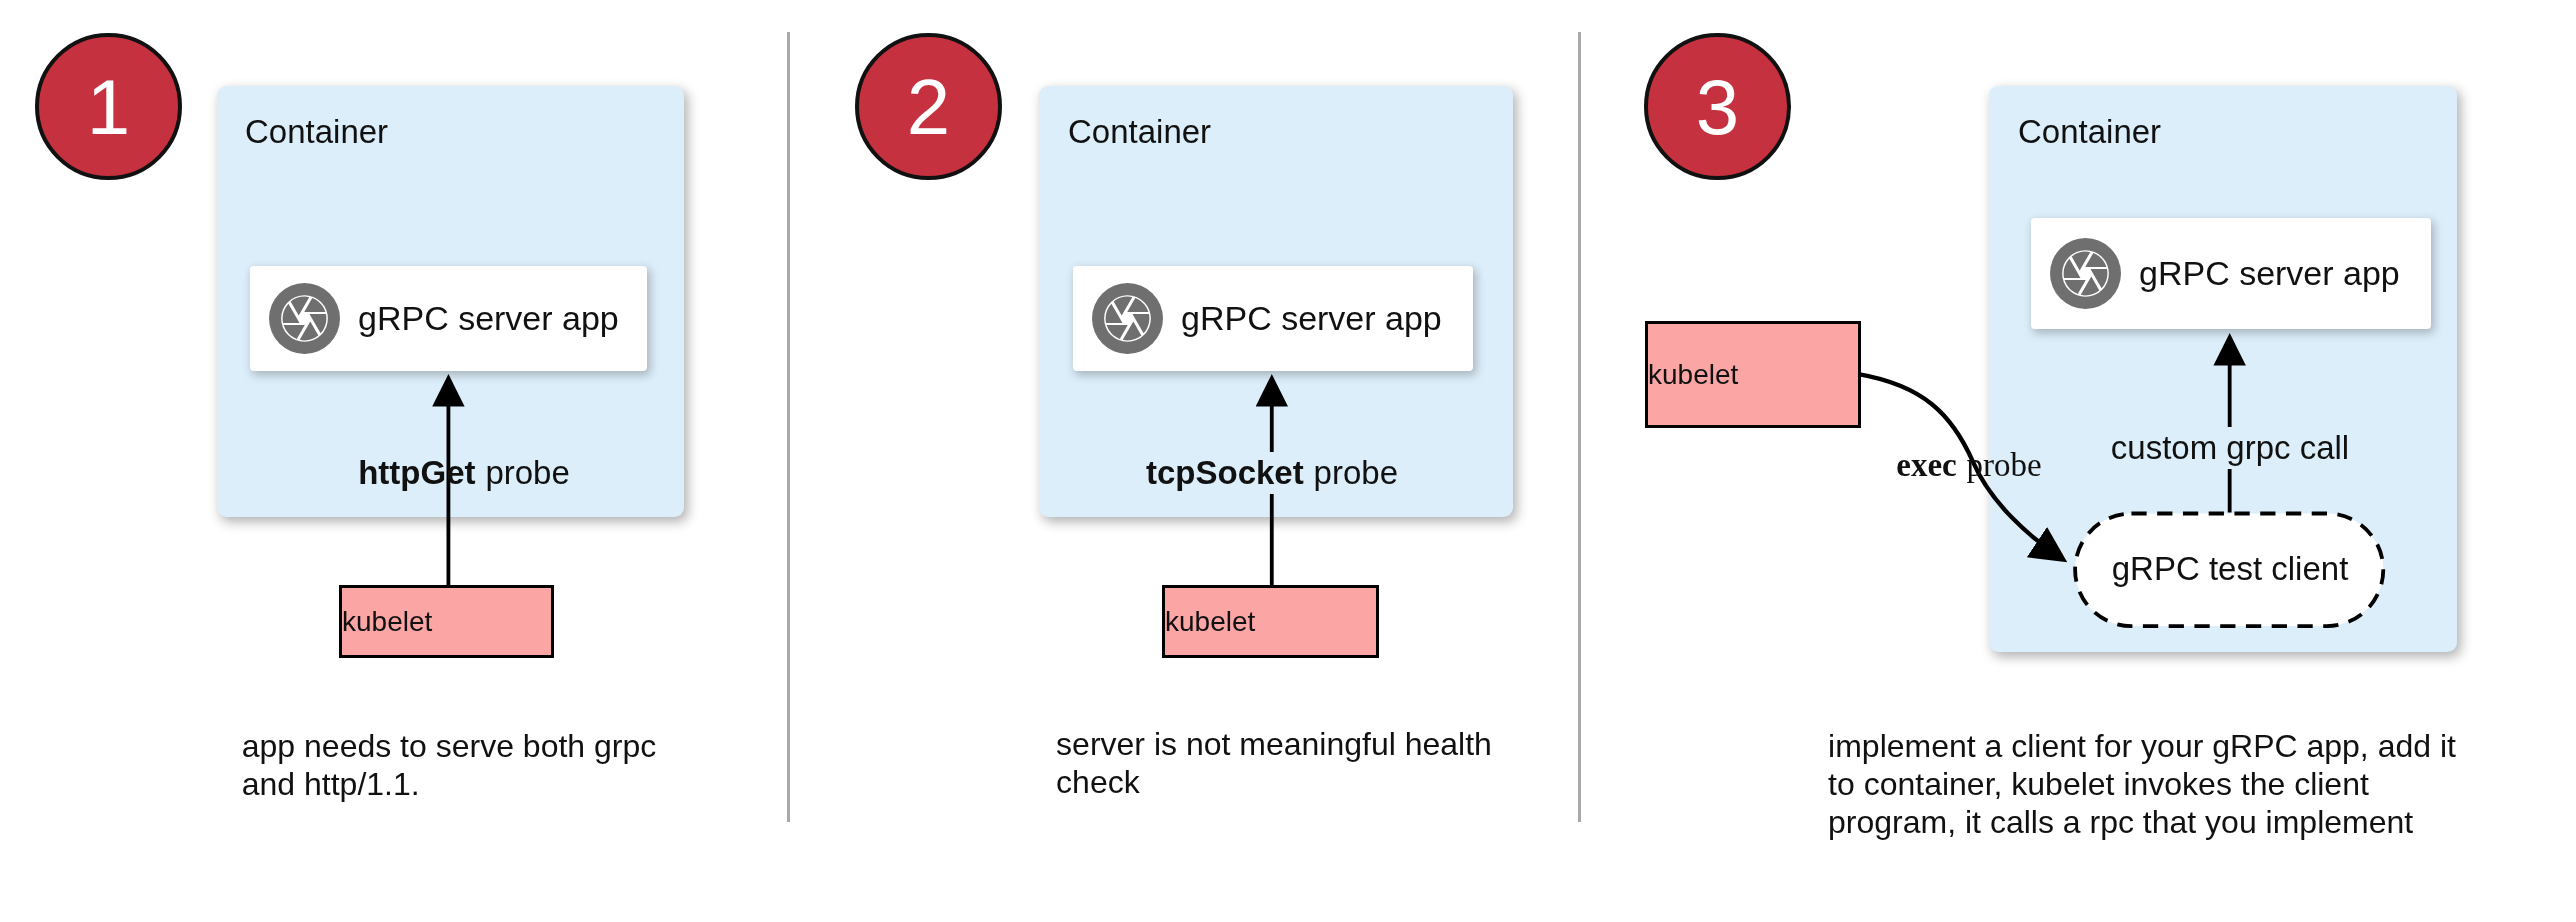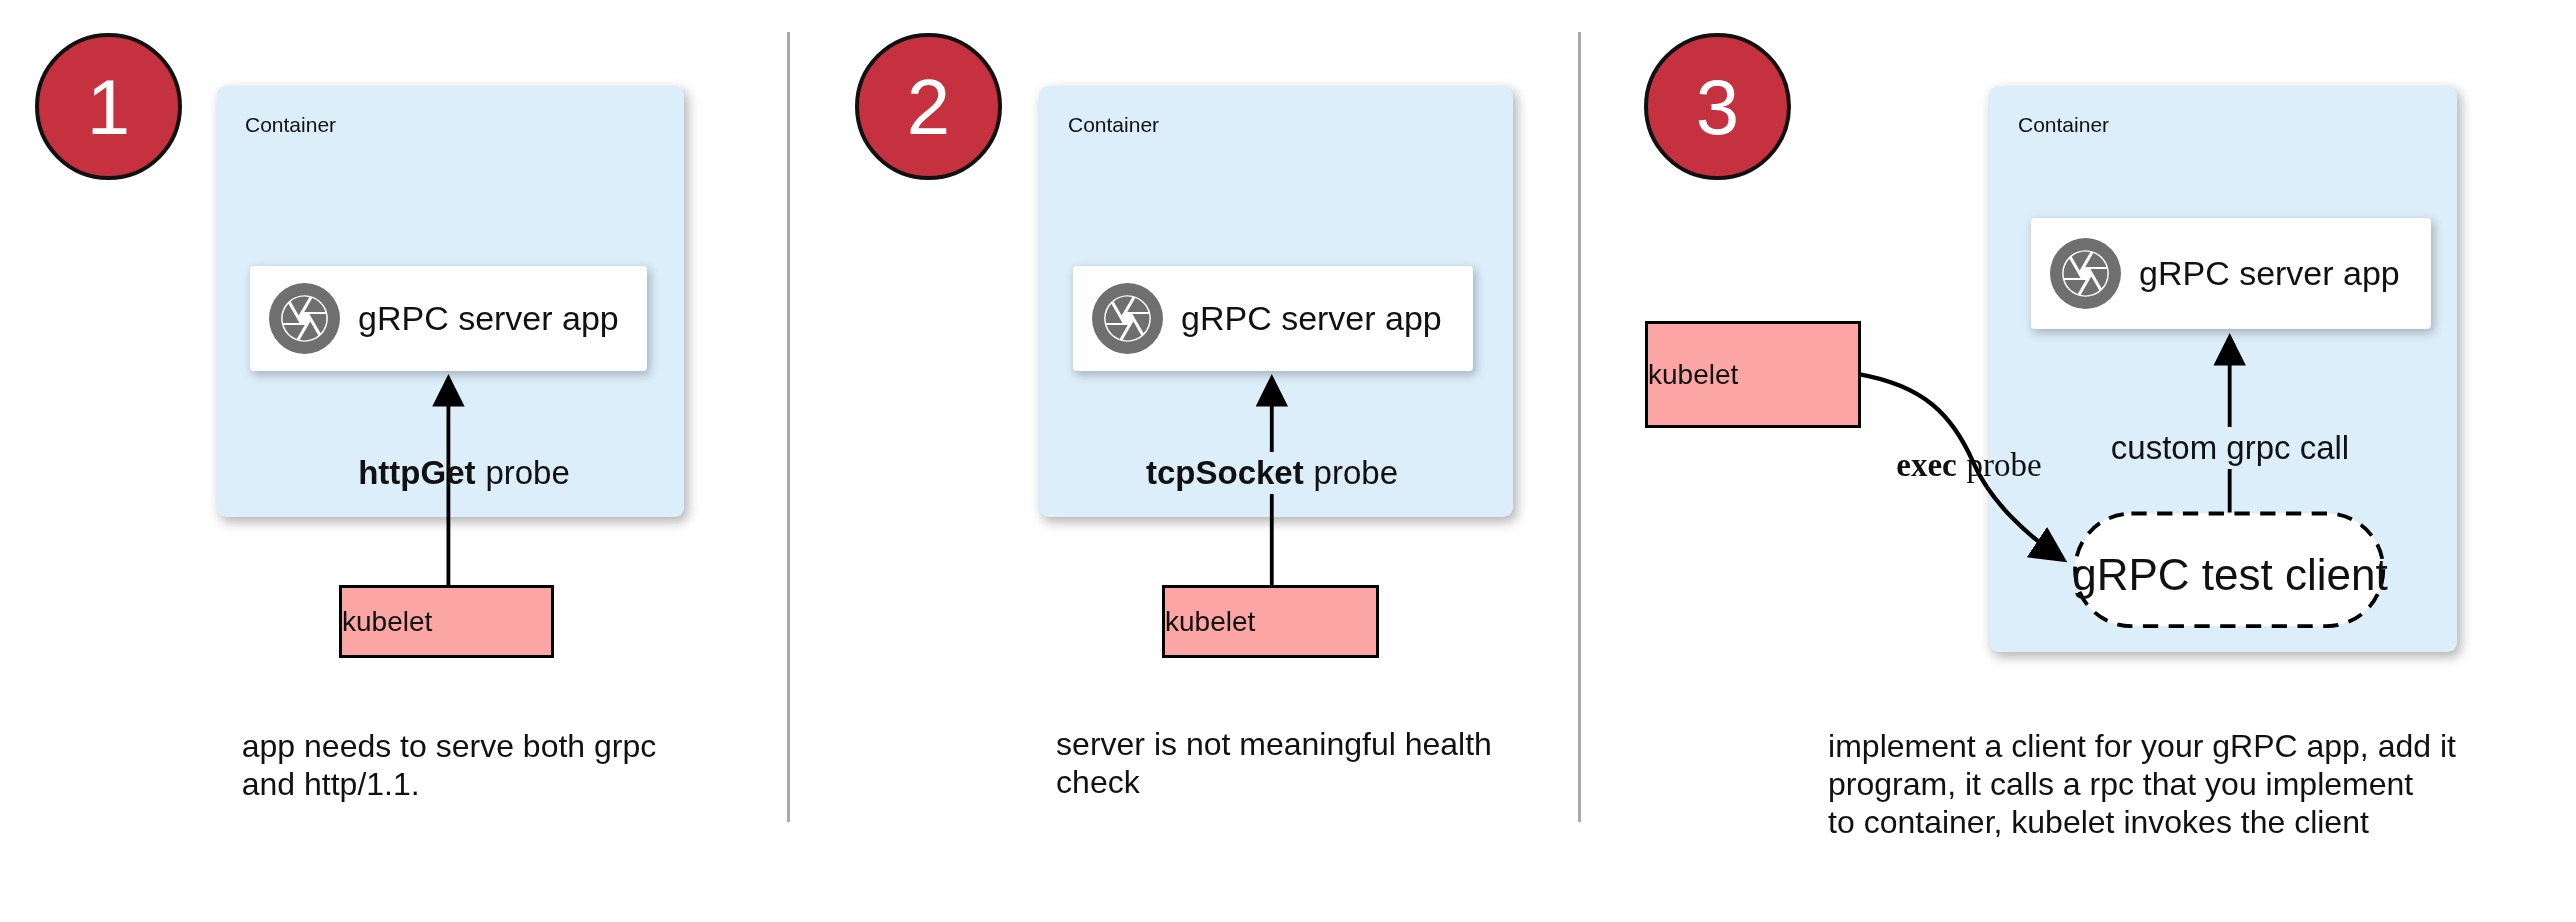--- a/index.html
+++ b/index.html
@@ -19,21 +19,21 @@
   .badge{
     position:absolute;width:147px;height:147px;border-radius:50%;
     background:var(--badge-fill);border:4.8px solid var(--badge-border);
     box-sizing:border-box;display:flex;align-items:center;justify-content:center;
     color:#ffffff;font-size:78px;line-height:1;z-index:4;
   }
   .container-box{
     position:absolute;background:var(--container-fill);border-radius:9.5px;
     box-shadow:3.8px 4.8px 11.4px rgba(0,0,0,0.30);z-index:1;
   }
-  .container-label{position:absolute;left:29px;top:29px;font-size:21px;z-index:2;}
+  .container-label{position:absolute;left:29px;top:29px;font-size:33px;z-index:2;}
   .white-box{
     position:absolute;background:#ffffff;border-radius:4px;
     box-shadow:2.9px 3.8px 9.5px rgba(0,0,0,0.25);z-index:2;
     display:flex;align-items:center;padding-left:19px;box-sizing:border-box;gap:18px;
   }
   .white-box .app-label{font-size:34px;white-space:nowrap;}
   .app-icon{width:71px;height:71px;flex:0 0 71px;}
   .kubelet-box{
     position:absolute;background:#fca5a5;border:3.8px solid #000;box-sizing:border-box;
     display:flex;align-items:center;justify-content:flex-start;font-size:28px;z-index:4;
@@ -42,21 +42,21 @@
   .probe-label{
     position:absolute;transform:translateX(-50%);font-size:33px;white-space:nowrap;z-index:4;
   }
   .probe-label .bold{font-weight:700;}
   .probe-label .rest{margin-left:.30em;}
   .blue-bg{background:var(--container-fill);padding:1.9px 9.5px;}
   .edge-label{
     position:absolute;transform:translateX(-50%);font-size:33px;white-space:nowrap;z-index:4;
   }
   .pill-label{
-    position:absolute;transform:translateX(-50%);font-size:44px;white-space:nowrap;z-index:4;
+    position:absolute;transform:translateX(-50%);font-size:33px;white-space:nowrap;z-index:4;
   }
   .caption{
     position:absolute;transform:translateX(-50%);text-align:left;
     font-size:32px;line-height:38px;white-space:nowrap;z-index:4;
   }
 </style>
 </head>
 <body>
 
 <div class="stage">
@@ -151,22 +151,22 @@
   <div class="probe-label" style="left:1969px;top:447px;font-family:Liberation Serif, serif;">
     <span class="bold">exec</span><span class="rest">probe</span>
   </div>
 
   <div class="edge-label blue-bg" style="left:2230px;top:427px;">custom grpc call</div>
 
   <div class="pill-label" style="left:2230px;top:550px;">gRPC test client</div>
 
   <div class="caption" style="left:2142px;top:727px;">
     <div>implement a client for your gRPC app, add it</div>
+    <div>to container, kubelet invokes the client</div>
     <div>program, it calls a rpc that you implement</div>
-    <div>to container, kubelet invokes the client</div>
   </div>
 
   <svg class="overlay" width="2576" height="923" viewBox="0 0 2700 967">
     <defs>
       <marker id="ah" viewBox="0 0 10 10" refX="8.5" refY="5" markerWidth="8.5" markerHeight="8.5" orient="auto-start-reverse">
         <path d="M 0 0 L 10 5 L 0 10 z" fill="#000"></path>
       </marker>
     </defs>
 
     <rect x="2175" y="538" width="323" height="118" rx="59" fill="#ffffff" stroke="#000" stroke-width="4" stroke-dasharray="16 11"></rect>

